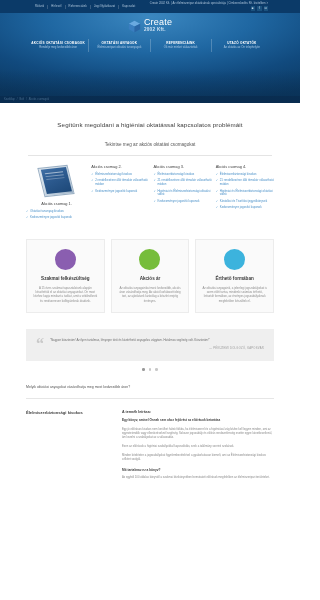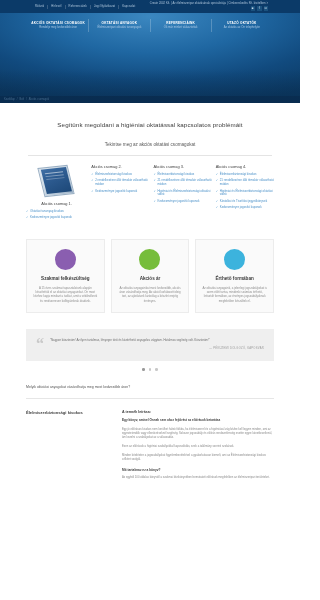--- a/index.html
+++ b/index.html
@@ -335,20 +335,33 @@
       <div class="social">
         <div class="s-ic">■</div>
         <div class="s-ic">f</div>
         <div class="s-ic">✉</div>
       </div>
     </div>
   </div>
 
   <div class="hero">
 
+    <div class="brand">
+      <div class="cube">
+        <svg viewBox="0 0 32 32" width="13" height="13" aria-hidden="true">
+          <polygon points="16,2 30,9 16,16 2,9" fill="#6aa9e0"></polygon>
+          <polygon points="2,9 16,16 16,30 2,23" fill="#3a7ec0"></polygon>
+          <polygon points="30,9 16,16 16,30 30,23" fill="#2a66a6"></polygon>
+        </svg>
+      </div>
+      <div class="brand-text">
+        <span class="brand-name">Create</span>
+        <span class="brand-sub">2002 Kft.</span>
+      </div>
+    </div>
 
     <div class="mainnav">
       <div class="navitem">
         <span class="nav-title">AKCIÓS OKTATÁSI CSOMAGOK</span>
         <span class="nav-sub">Rendelje meg kedvezőbb áron</span>
       </div>
       <div class="navitem">
         <span class="nav-title">OKTATÁSI ANYAGOK</span>
         <span class="nav-sub">Élelmiszeripari oktatási tananyagok</span>
       </div>

